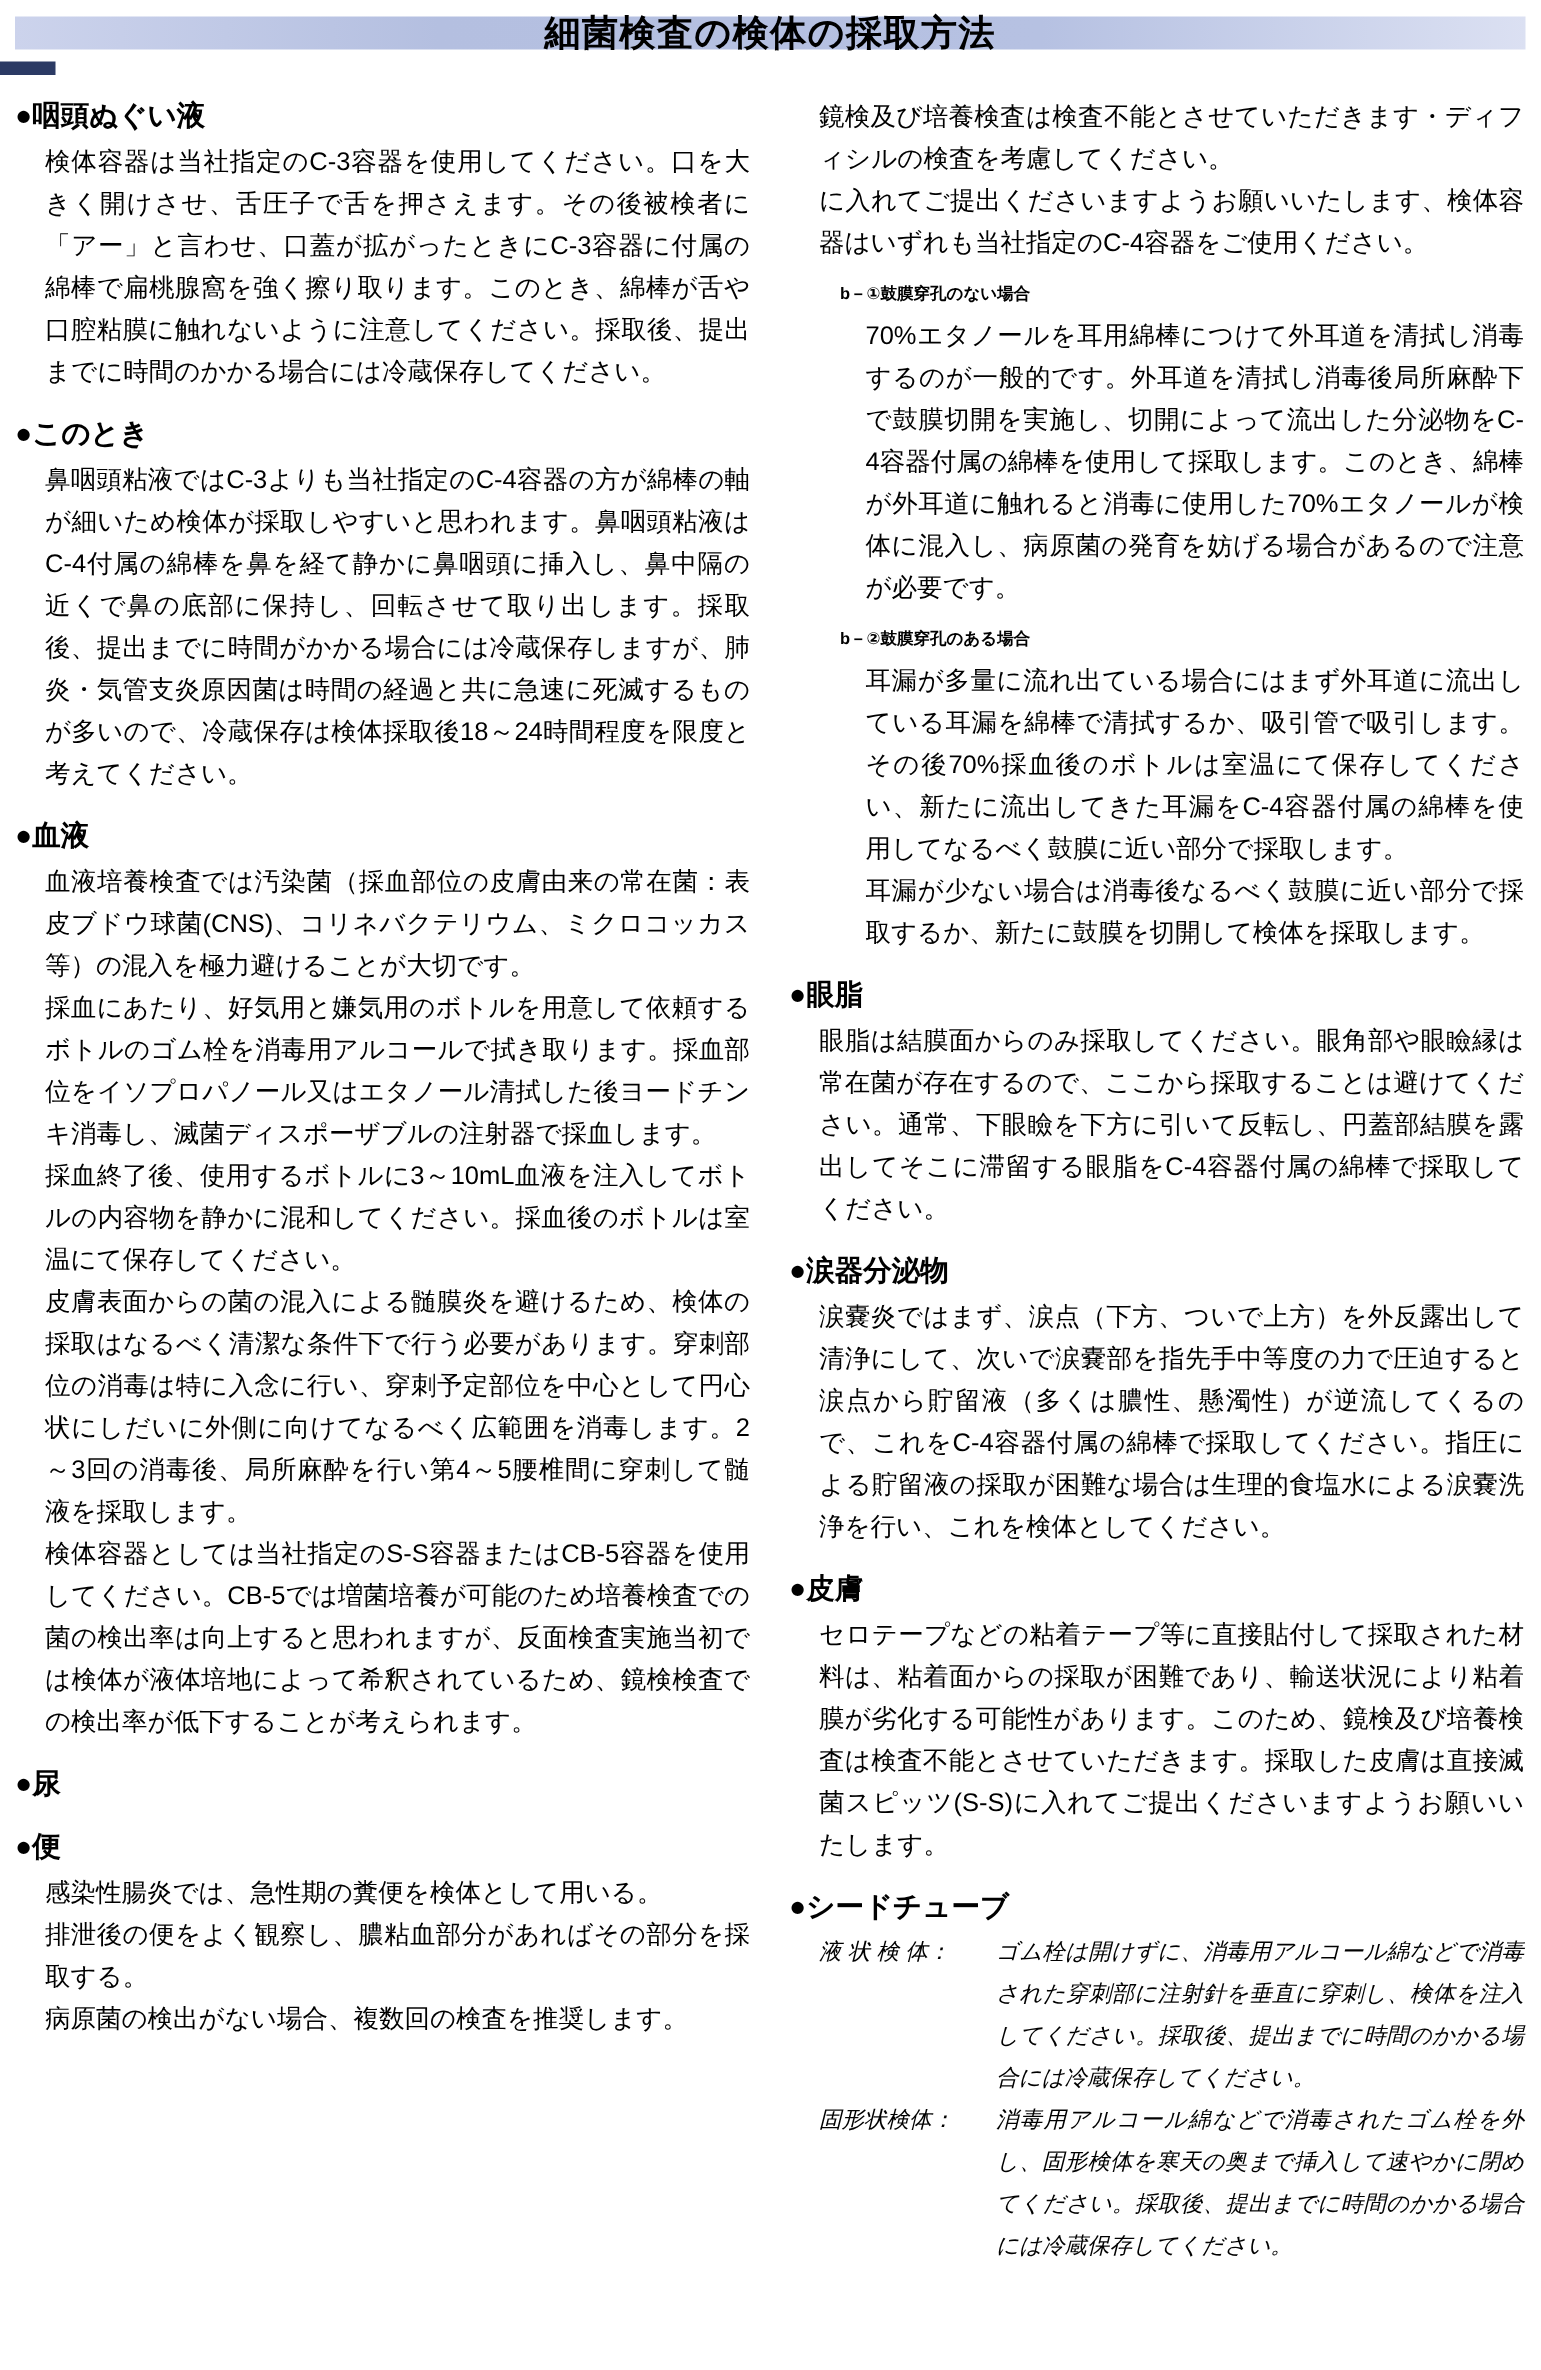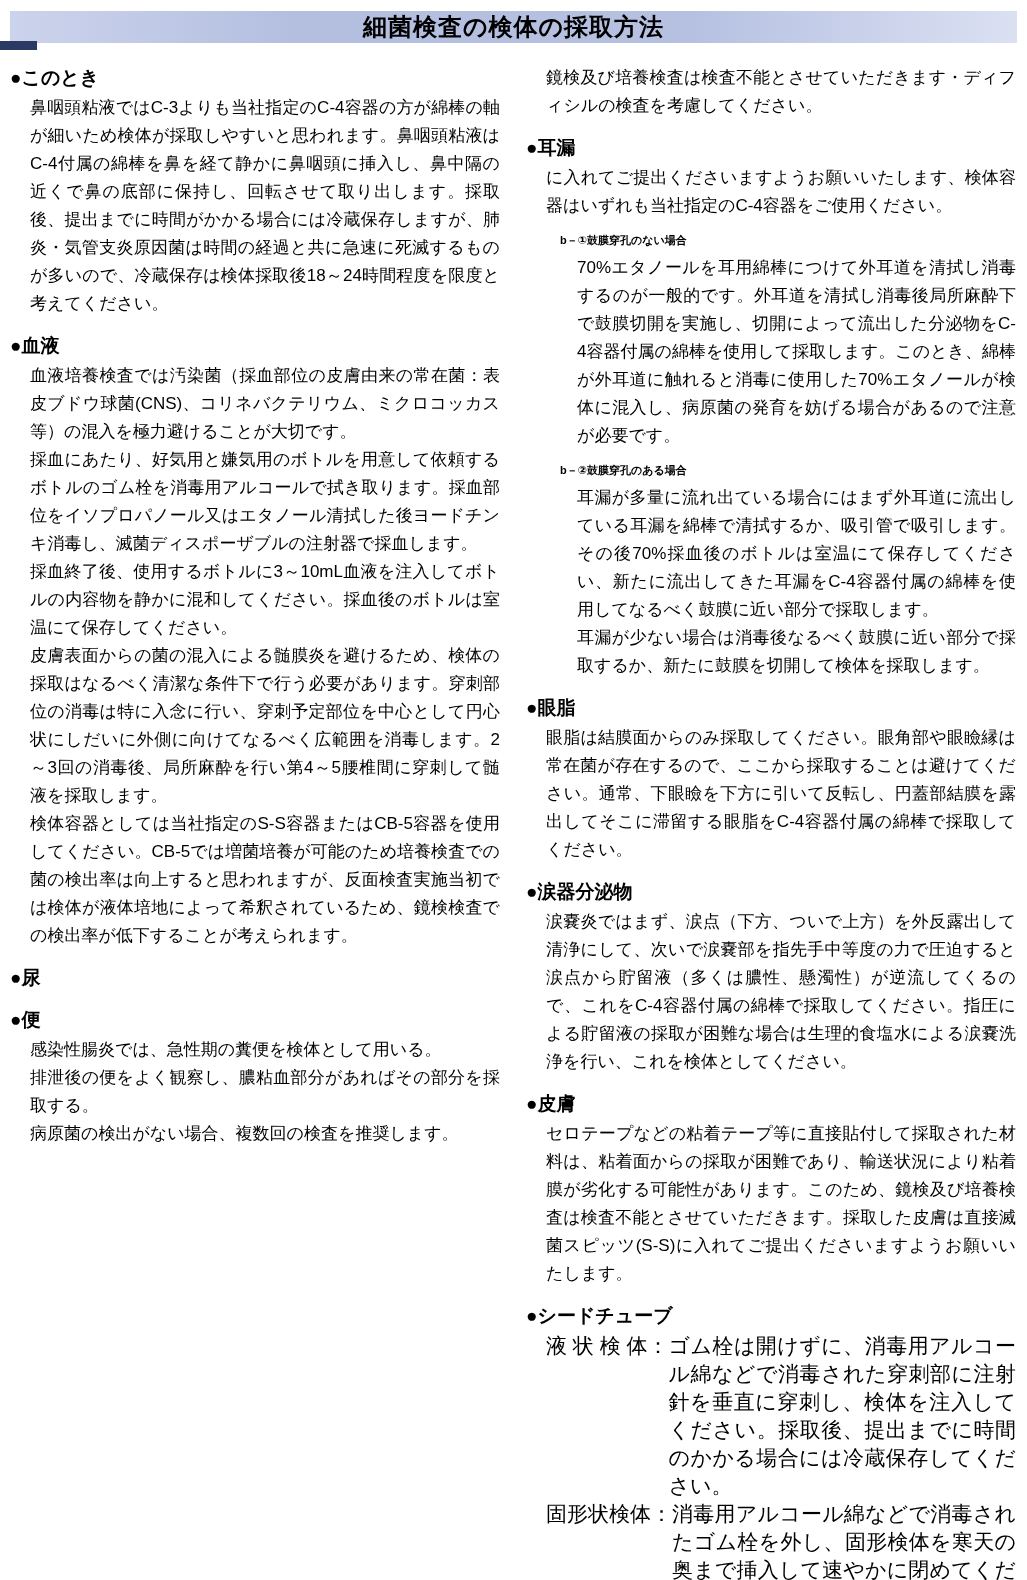--- a/index.html
+++ b/index.html
@@ -25,23 +25,24 @@
   
   .doc-header {
     position: relative;
     height: 56px;
   }
   .header-band {
     position: absolute;
     left: 10px;
     right: 10px;
     top: 11px;
-    height: 32px;
+    height: 22px;
     background: linear-gradient(90deg, #ccd3ec 0%, #b4bfe0 28%, #b6c1e2 68%, #dbe0f2 100%);
     display: flex;
+    align-items: center;
     justify-content: center;
   }
   .header-band h1 {
     margin: 0;
     font-size: 24px;
     font-weight: bold;
     letter-spacing: 1px;
     color: #000000;
   }
   .header-accent {
@@ -102,22 +103,23 @@
   }
   .sub p {
     margin: 0 0 0 34px;
     padding-left: 17px;
   }
 
   
   .seed-row {
     display: flex;
     padding-left: 20px;
-    font-size: 21px;
-    line-height: 28px;
+    font-size: 15px;
+    line-height: 28px;
+    font-style: italic;
   }
   .seed-label {
     flex: 0 0 118px;
     white-space: nowrap;
   }
   .seed-text {
     flex: 1;
     text-align: justify;
   }
 </style>
@@ -130,20 +132,24 @@
     <div class="header-band">
       <h1>細菌検査の検体の採取方法</h1>
     </div>
     <div class="header-accent"></div>
   </header>
 
   <main class="columns">
 
     <section class="col">
 
+      <div class="sec">
+        <h2 class="sec-h">●咽頭ぬぐい液</h2>
+        <p>検体容器は当社指定のC-3容器を使用してください。口を大きく開けさせ、舌圧子で舌を押さえます。その後被検者に「アー」と言わせ、口蓋が拡がったときにC-3容器に付属の綿棒で扁桃腺窩を強く擦り取ります。このとき、綿棒が舌や口腔粘膜に触れないように注意してください。採取後、提出までに時間のかかる場合には冷蔵保存してください。</p>
+      </div>
 
       <div class="sec">
         <h2 class="sec-h">●このとき</h2>
         <p>鼻咽頭粘液ではC-3よりも当社指定のC-4容器の方が綿棒の軸が細いため検体が採取しやすいと思われます。鼻咽頭粘液はC-4付属の綿棒を鼻を経て静かに鼻咽頭に挿入し、鼻中隔の近くで鼻の底部に保持し、回転させて取り出します。採取後、提出までに時間がかかる場合には冷蔵保存しますが、肺炎・気管支炎原因菌は時間の経過と共に急速に死滅するものが多いので、冷蔵保存は検体採取後18～24時間程度を限度と考えてください。</p>
       </div>
 
       <div class="sec">
         <h2 class="sec-h">●血液</h2>
         <p>血液培養検査では汚染菌（採血部位の皮膚由来の常在菌：表皮ブドウ球菌(CNS)、コリネバクテリウム、ミクロコッカス等）の混入を極力避けることが大切です。</p>
         <p>採血にあたり、好気用と嫌気用のボトルを用意して依頼するボトルのゴム栓を消毒用アルコールで拭き取ります。採血部位をイソプロパノール又はエタノール清拭した後ヨードチンキ消毒し、滅菌ディスポーザブルの注射器で採血します。</p>
@@ -168,21 +174,20 @@
 
     </section>
 
     <section class="col">
 
       <div class="intro">
         <p>鏡検及び培養検査は検査不能とさせていただきます・ディフィシルの検査を考慮してください。</p>
       </div>
 
       <div class="sec">
-        <h2 class="sec-h">●耳漏</h2>
         <p>に入れてご提出くださいますようお願いいたします、検体容器はいずれも当社指定のC-4容器をご使用ください。</p>
 
         <div class="sub">
           <h3 class="sub-h">b－①鼓膜穿孔のない場合</h3>
           <p>70%エタノールを耳用綿棒につけて外耳道を清拭し消毒するのが一般的です。外耳道を清拭し消毒後局所麻酔下で鼓膜切開を実施し、切開によって流出した分泌物をC-4容器付属の綿棒を使用して採取します。このとき、綿棒が外耳道に触れると消毒に使用した70%エタノールが検体に混入し、病原菌の発育を妨げる場合があるので注意が必要です。</p>
         </div>
 
         <div class="sub">
           <h3 class="sub-h">b－②鼓膜穿孔のある場合</h3>
           <p>耳漏が多量に流れ出ている場合にはまず外耳道に流出している耳漏を綿棒で清拭するか、吸引管で吸引します。その後70%採血後のボトルは室温にて保存してください、新たに流出してきた耳漏をC-4容器付属の綿棒を使用してなるべく鼓膜に近い部分で採取します。</p>

